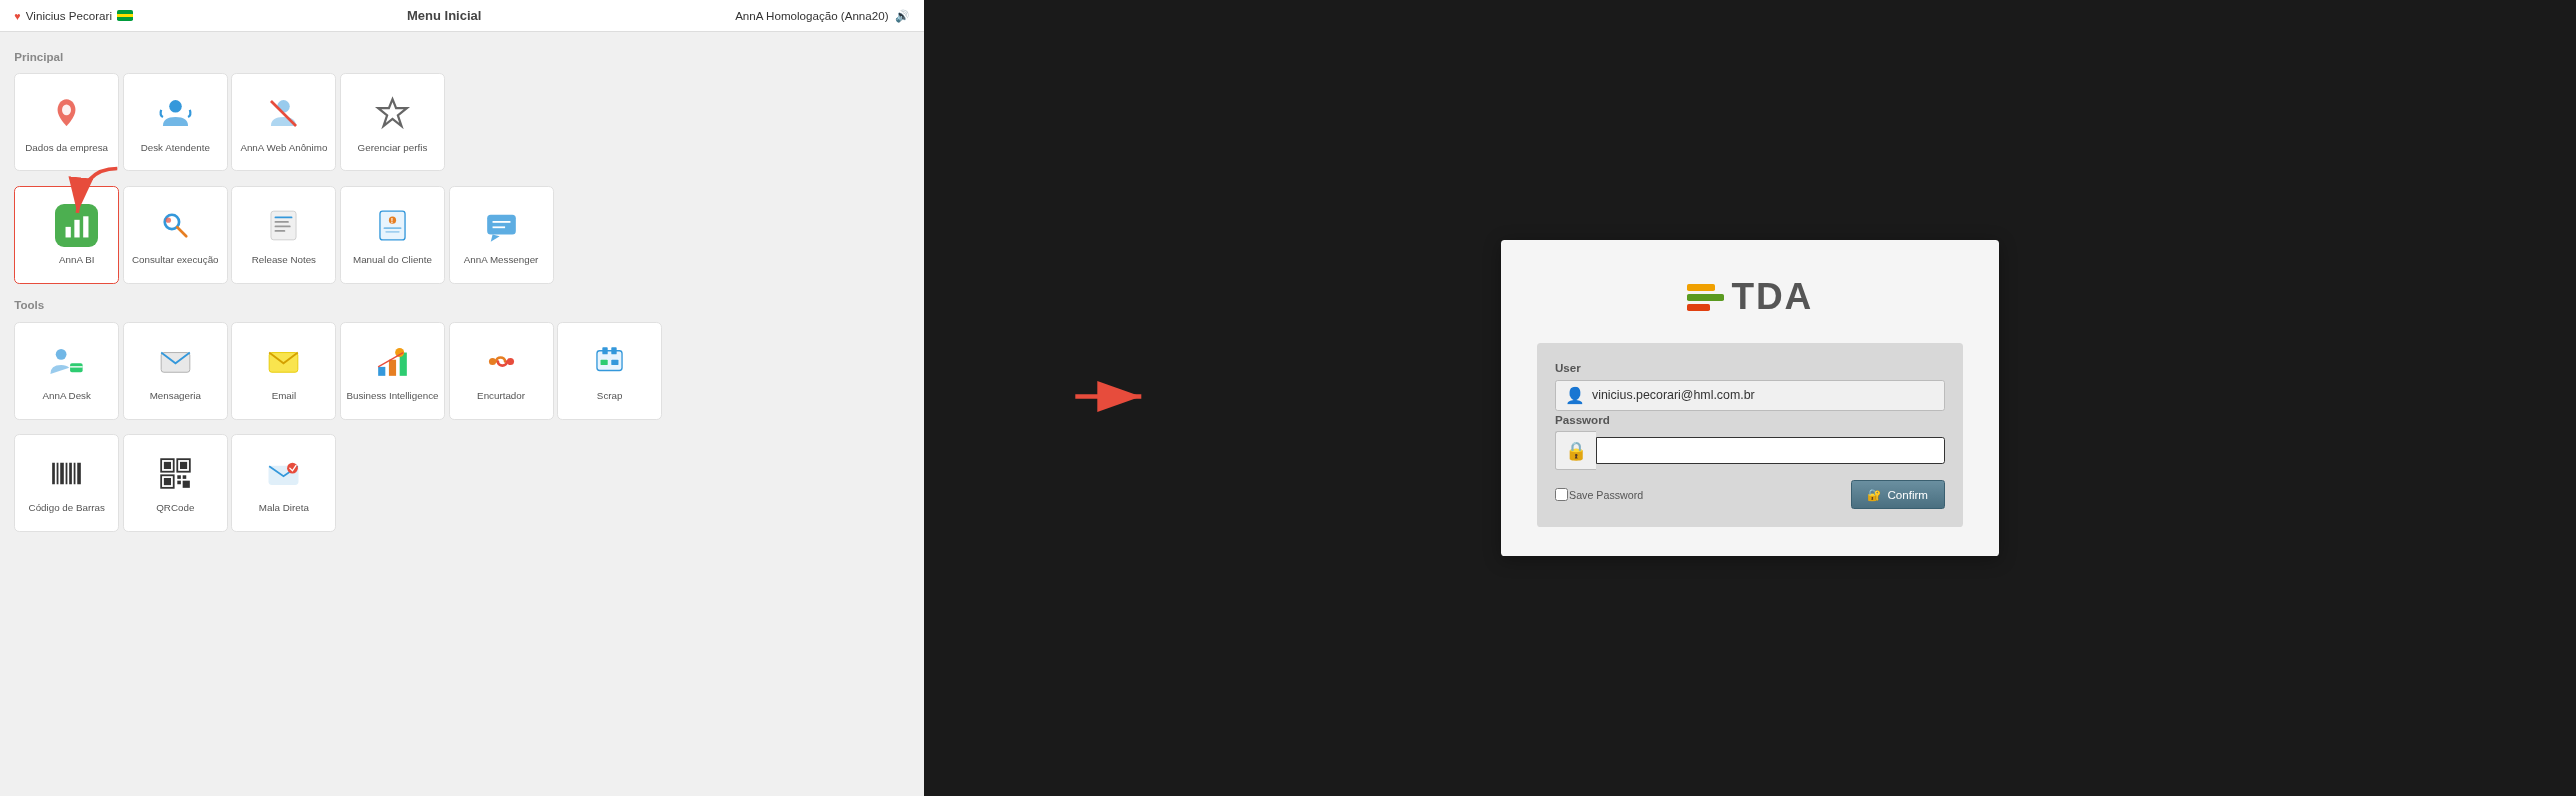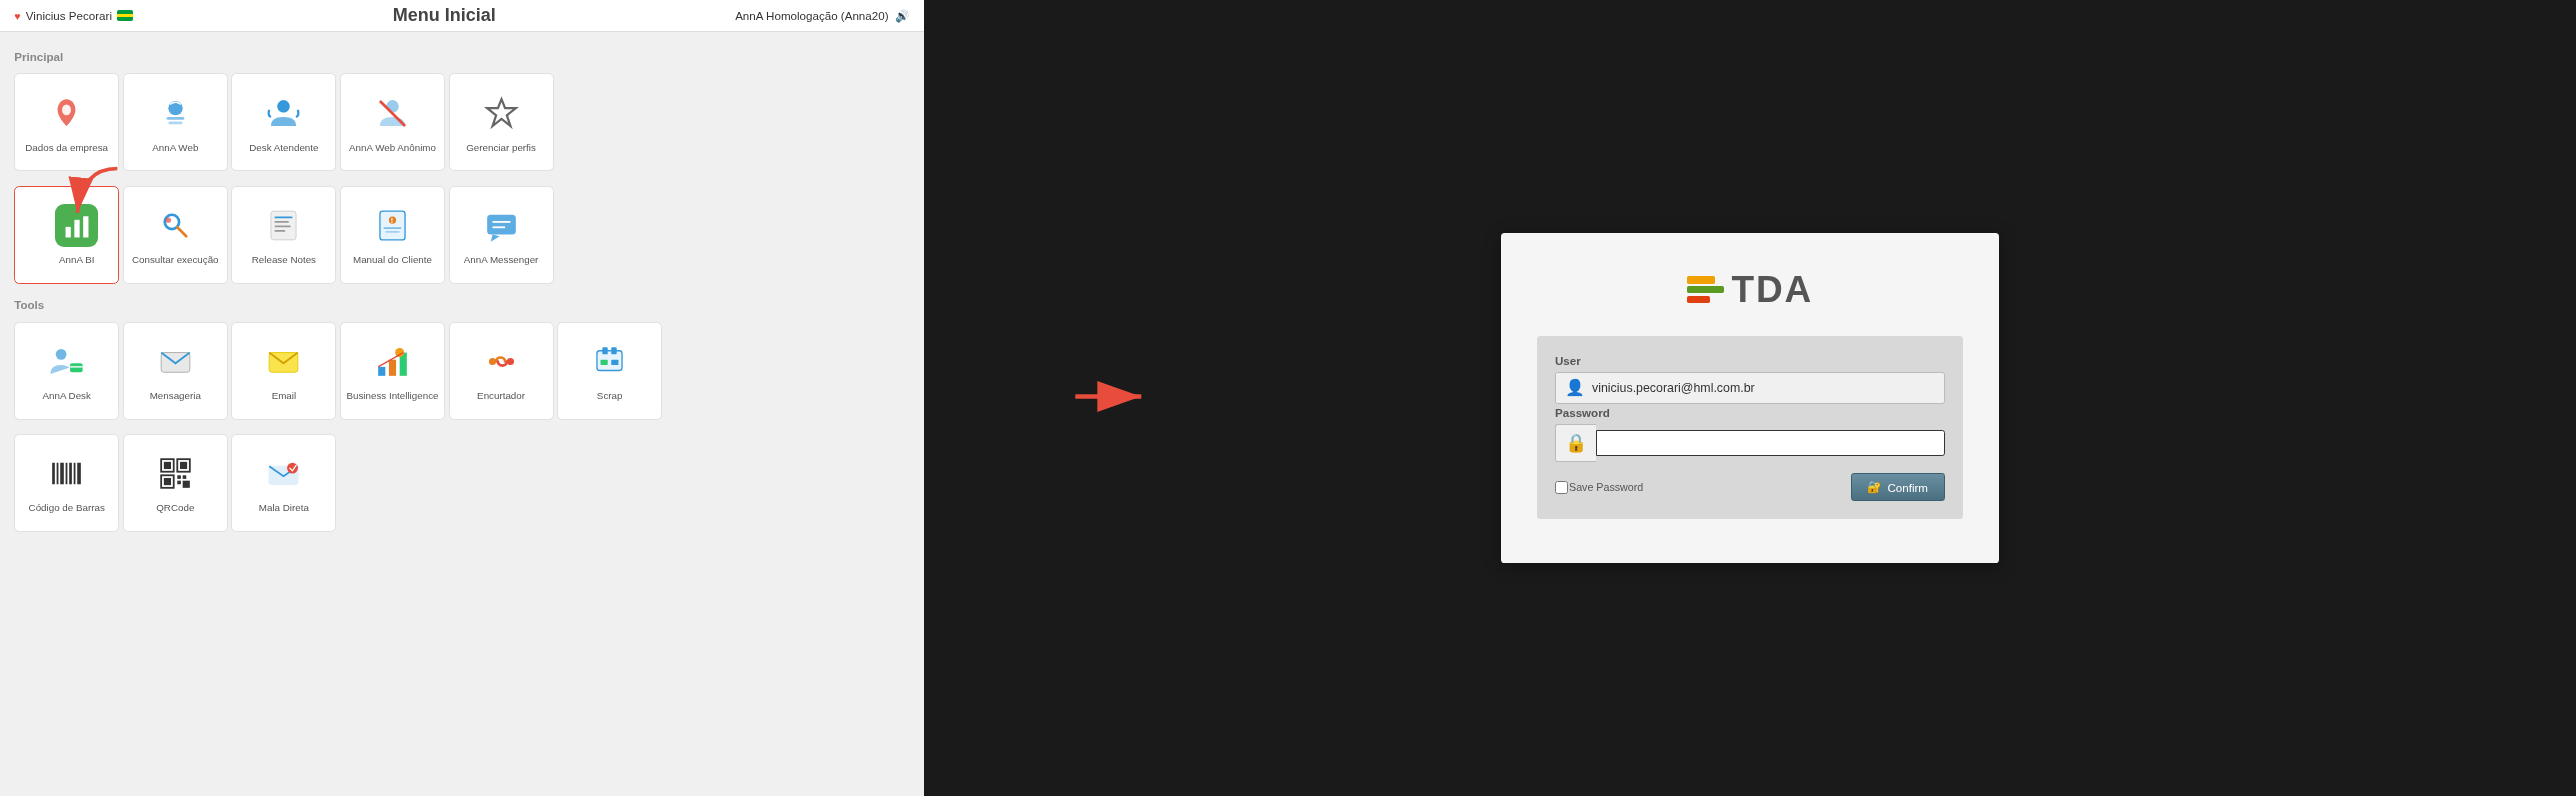--- a/index.html
+++ b/index.html
@@ -19,21 +19,21 @@
       border-bottom: 0.9px solid #ddd;
       height: 32px;
       display: flex;
       align-items: center;
       justify-content: space-between;
       padding: 0 14.2px;
       font-size: 11.6px;
       color: #333;
     }
     .top-bar-left { display: flex; align-items: center; gap: 5.3px; }
-    .top-bar-center { font-size: 18px; font-weight: bold; color: #444; padding-left: 20px; }
+    .top-bar-center { font-size: 13px; font-weight: bold; color: #444; padding-left: 20px; }
     .top-bar-right { font-size: 11.6px; color: #333; }
 
     .flag-br {
       width: 16px; height: 10.7px;
       background: linear-gradient(to bottom, #009c3b 0%, #009c3b 40%, #ffdf00 40%, #ffdf00 60%, #009c3b 60%, #009c3b 100%);
       border-radius: 1.8px;
       display: inline-block;
     }
 
     .heart-icon { color: #e74c3c; font-size: 10.7px; }
@@ -101,21 +101,21 @@
       background: #1a1a1a;
       display: flex;
       align-items: center;
       justify-content: center;
       position: relative;
     }
 
     .login-card-wrapper {
       background: #f5f5f5;
       width: 498px;
-      padding: 36px 36px 44px 36px;
+      padding: 36px 36px 29px 36px;
       border-radius: 3.6px;
       box-shadow: 0 3.6px 18px rgba(0,0,0,0.3);
     }
 
     .tda-logo {
       text-align: center;
       margin-bottom: 25px;
     }
     .tda-logo .logo-bars {
       display: inline-flex;
@@ -287,32 +287,20 @@
           <svg width="43" height="43" viewBox="0 0 48 48">
             <rect width="48" height="48" rx="8" fill="white"></rect>
             <path d="M24 8 C18 8 14 14 14 20 C14 28 24 38 24 38 C24 38 34 28 34 20 C34 14 30 8 24 8Z" fill="#e74c3c" opacity="0.8"></path>
             <ellipse cx="24" cy="20" rx="5" ry="6" fill="white" opacity="0.9"></ellipse>
           </svg>
         </div>
         <div class="tile-label">Dados da empresa</div>
       </div>
 
 
-      <div class="icon-tile">
-        <div class="tile-icon">
-          <svg width="43" height="43" viewBox="0 0 48 48">
-            <rect width="48" height="48" rx="8" fill="white"></rect>
-            <circle cx="24" cy="18" r="8" fill="#3498db" opacity="0.85"></circle>
-            <rect x="14" y="28" width="20" height="3" rx="2" fill="#3498db" opacity="0.6"></rect>
-            <rect x="16" y="33" width="16" height="3" rx="2" fill="#3498db" opacity="0.4"></rect>
-            <path d="M18 14 Q24 9 30 14" fill="none" stroke="white" stroke-width="1.5"></path>
-          </svg>
-        </div>
-        <div class="tile-label">AnnA Web</div>
-      </div>
 
       <div class="icon-tile">
         <div class="tile-icon">
           <svg width="43" height="43" viewBox="0 0 48 48">
             <rect width="48" height="48" rx="8" fill="white"></rect>
             <circle cx="24" cy="16" r="7" fill="#3498db"></circle>
             <path d="M10 38 Q10 28 24 28 Q38 28 38 38" fill="#3498db" opacity="0.7"></path>
             <path d="M8 20 Q6 26 10 28" fill="none" stroke="#3498db" stroke-width="2.5"></path>
             <path d="M40 20 Q42 26 38 28" fill="none" stroke="#3498db" stroke-width="2.5"></path>
           </svg>

